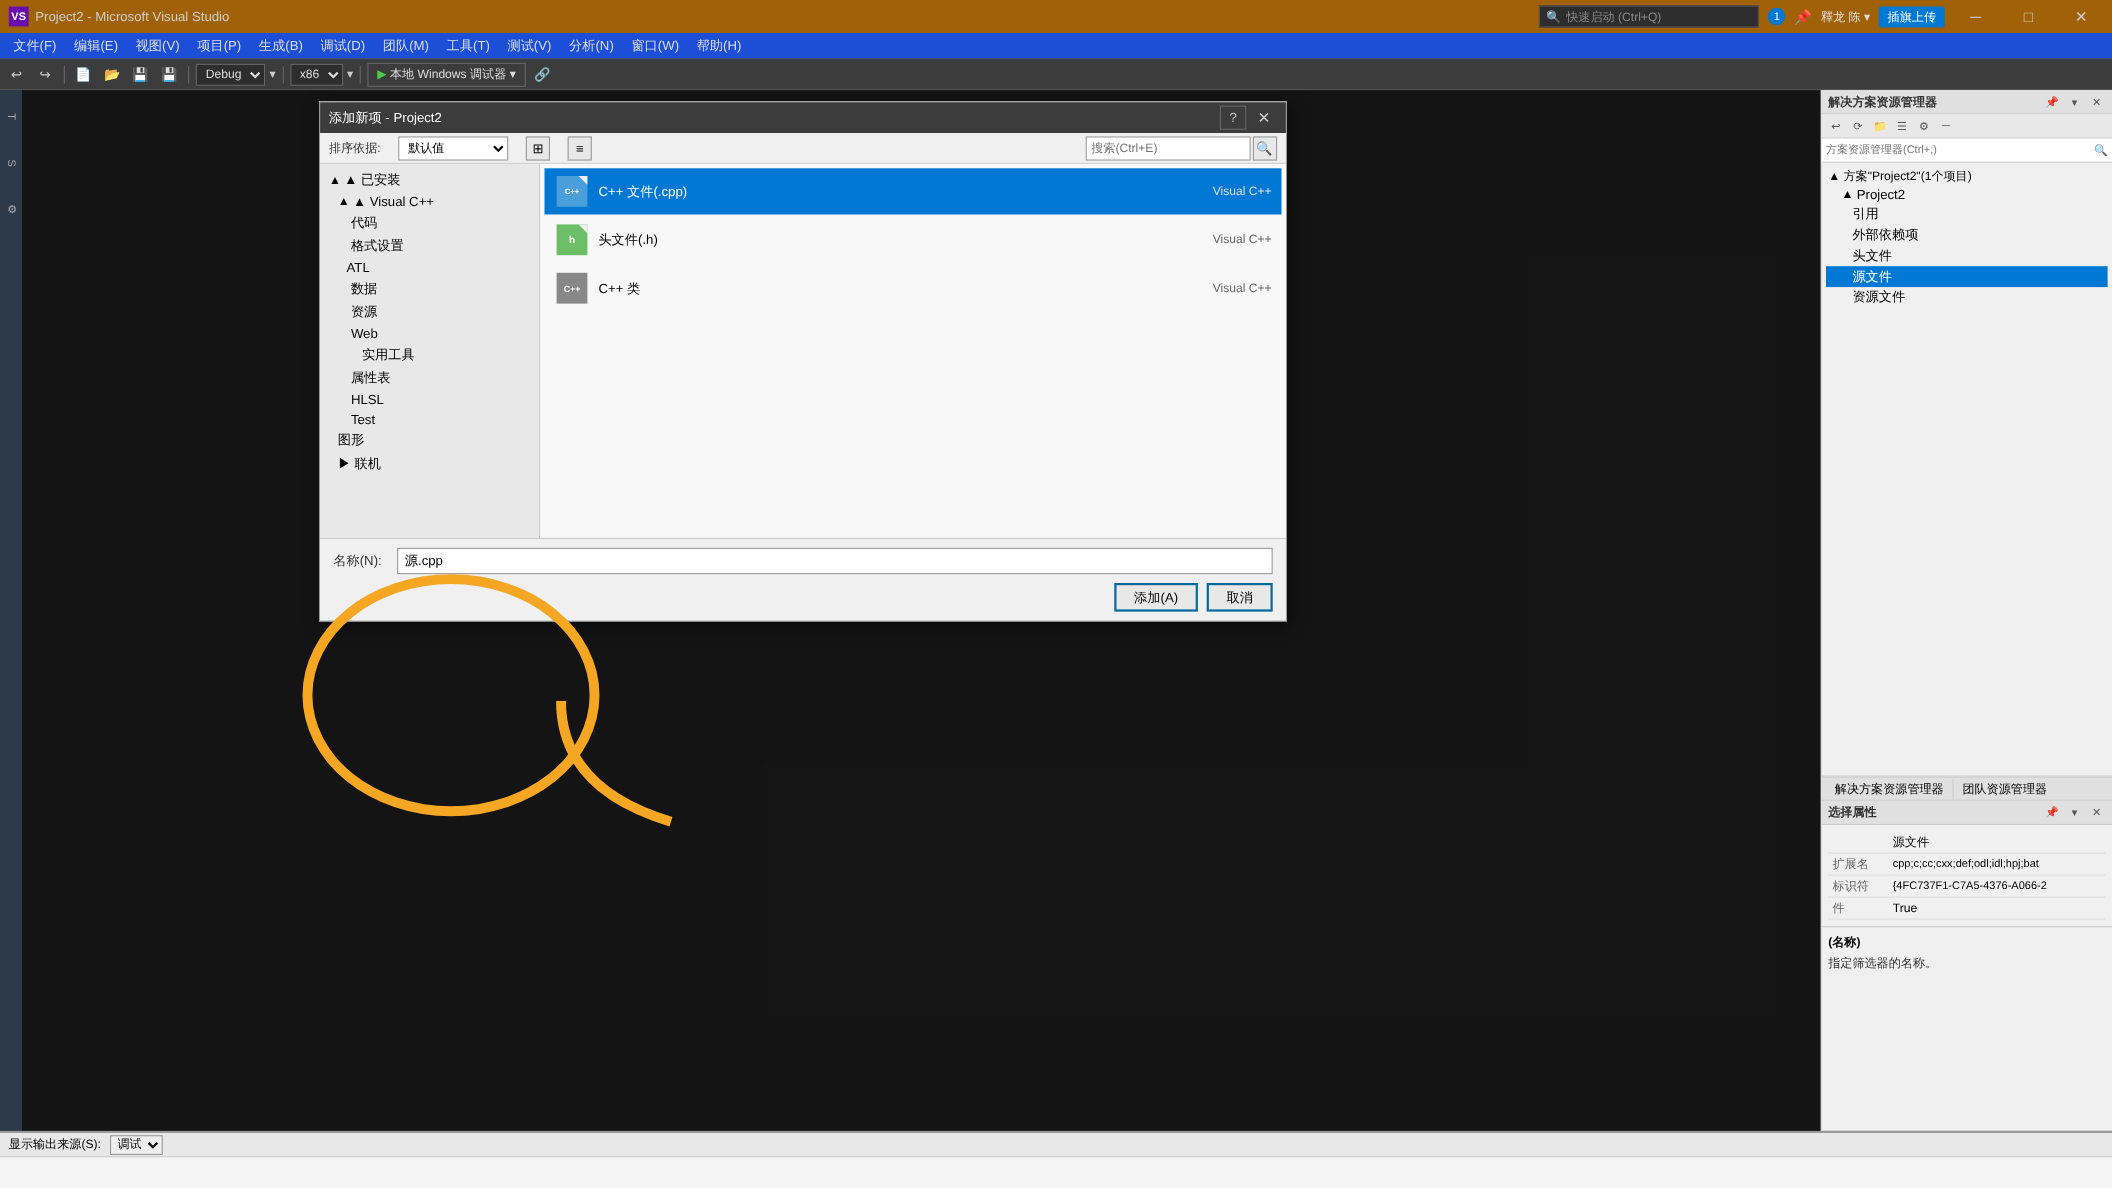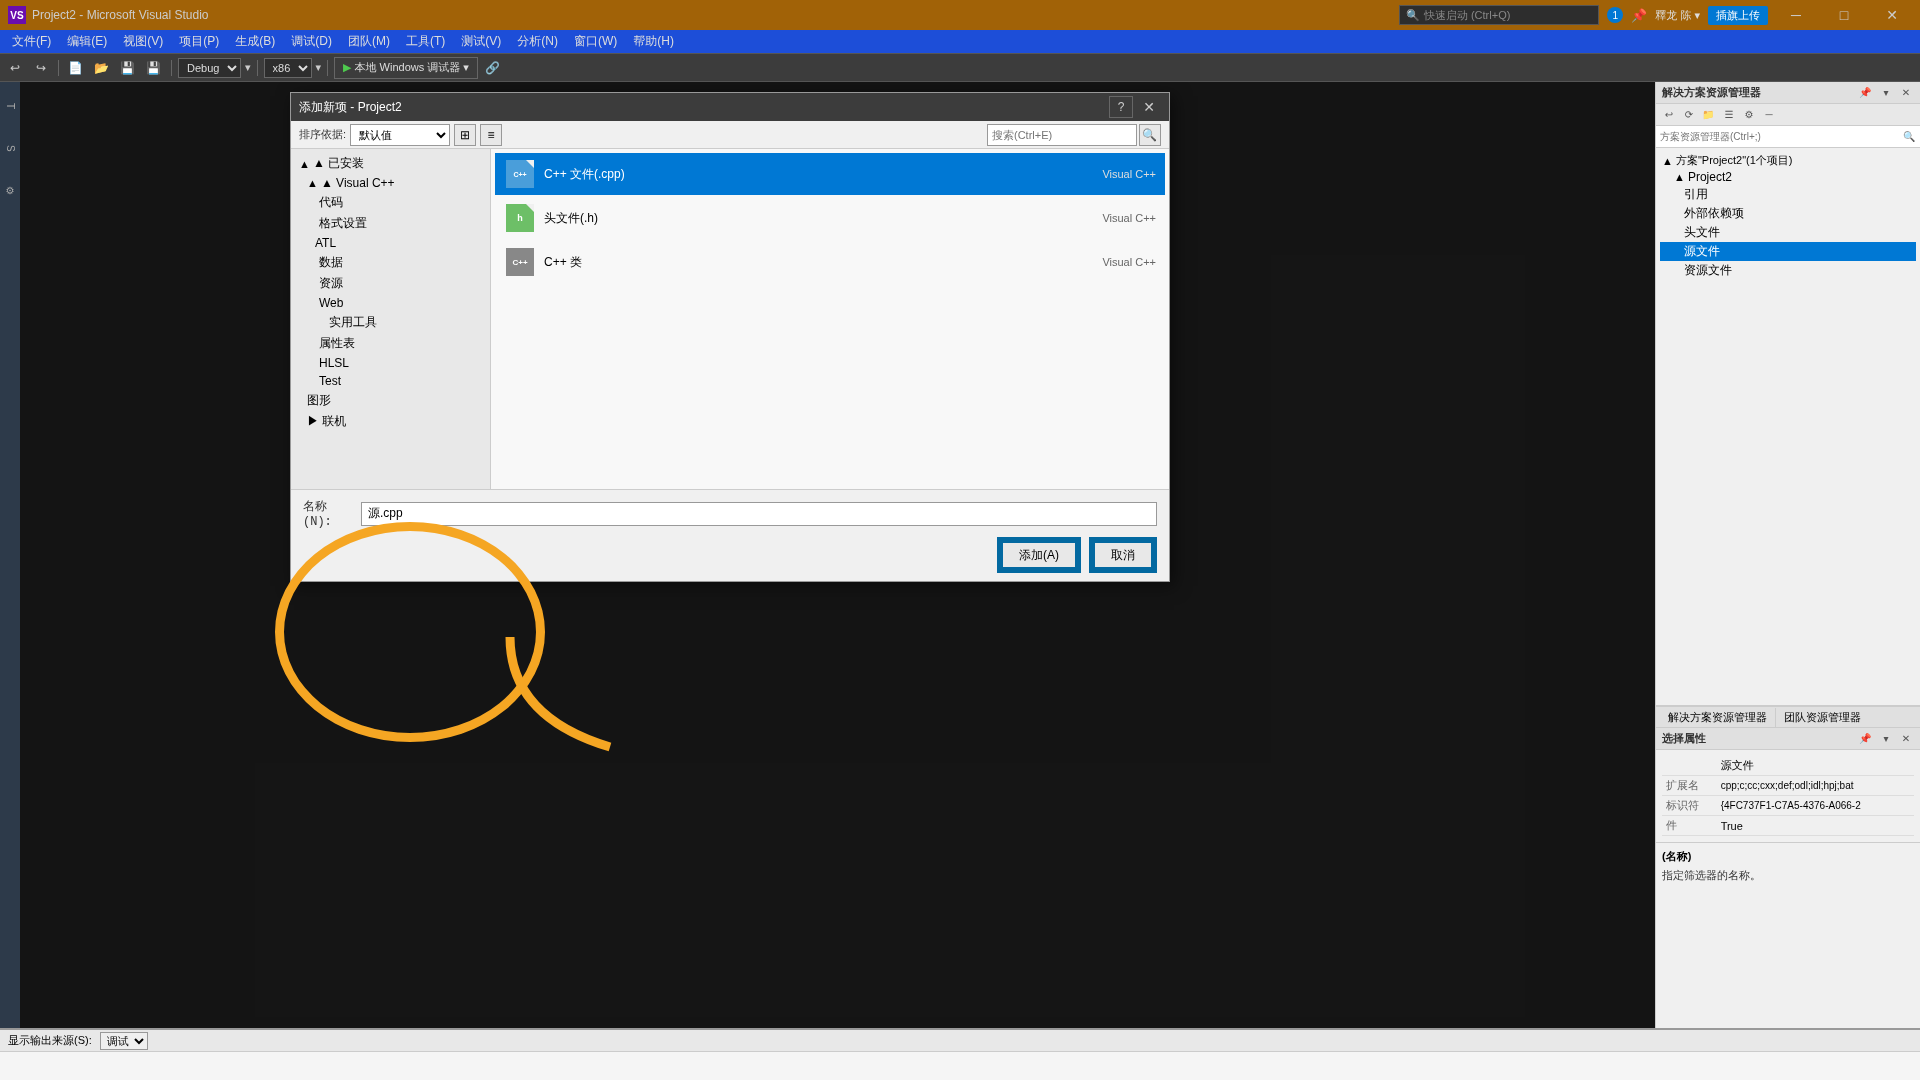--- a/index.html
+++ b/index.html
@@ -220,21 +220,21 @@
       color: #ccc; cursor: pointer; font-size: 14px;
     }
 
     .dialog-toolbar {
       height: 28px;
       background: #f0f0f0;
       border-bottom: 1px solid #ccc;
       display: flex;
       align-items: center;
       padding: 0 8px;
-      gap: 4px;
+      gap: 16px;
     }
     .dialog-sort-label { font-size: 11px; color: #333; }
     .dialog-sort-select {
       height: 22px; border: 1px solid #999;
       background: white; padding: 0 4px; font-size: 11px;
       min-width: 100px;
     }
     .dialog-view-btn {
       width: 22px; height: 22px;
       border: 1px solid #999; background: #e8e8e8;
@@ -316,41 +316,41 @@
       border-top: 1px solid #ccc;
       padding: 8px 12px;
     }
     .dialog-name-row, .dialog-loc-row {
       display: flex;
       align-items: center;
       margin-bottom: 6px;
       gap: 8px;
     }
     .dialog-label {
-      width: 50px; font-size: 12px; color: #333; flex-shrink: 0; font-family: Liberation Mono, monospace;
+      width: 50px; font-size: 12px; color: #333; flex-shrink: 0;
     }
     .dialog-input {
       flex: 1; height: 24px;
       border: 1px solid #999; padding: 0 6px;
       font-size: 12px; background: white;
     }
     .dialog-browse {
       height: 24px; padding: 0 10px;
       border: 1px solid #999; background: #e8e8e8;
       font-size: 12px; cursor: pointer;
     }
     .dialog-actions {
       display: flex;
       justify-content: flex-end;
       gap: 8px;
       margin-top: 8px;
     }
     .dialog-btn {
-      height: 36px; padding: 0 16px;
-      border: 6px solid #0369a1; background: #e8e8e8;
+      height: 26px; padding: 0 16px;
+      border: 2px solid #0369a1; background: #e8e8e8;
       font-size: 12px; cursor: pointer; text-align: center;
     }
     .dialog-btn.primary {
       background: #e8e8e8;
     }
 
     
     .annotation-circle {
       position: absolute;
       width: 260px; height: 230px;

